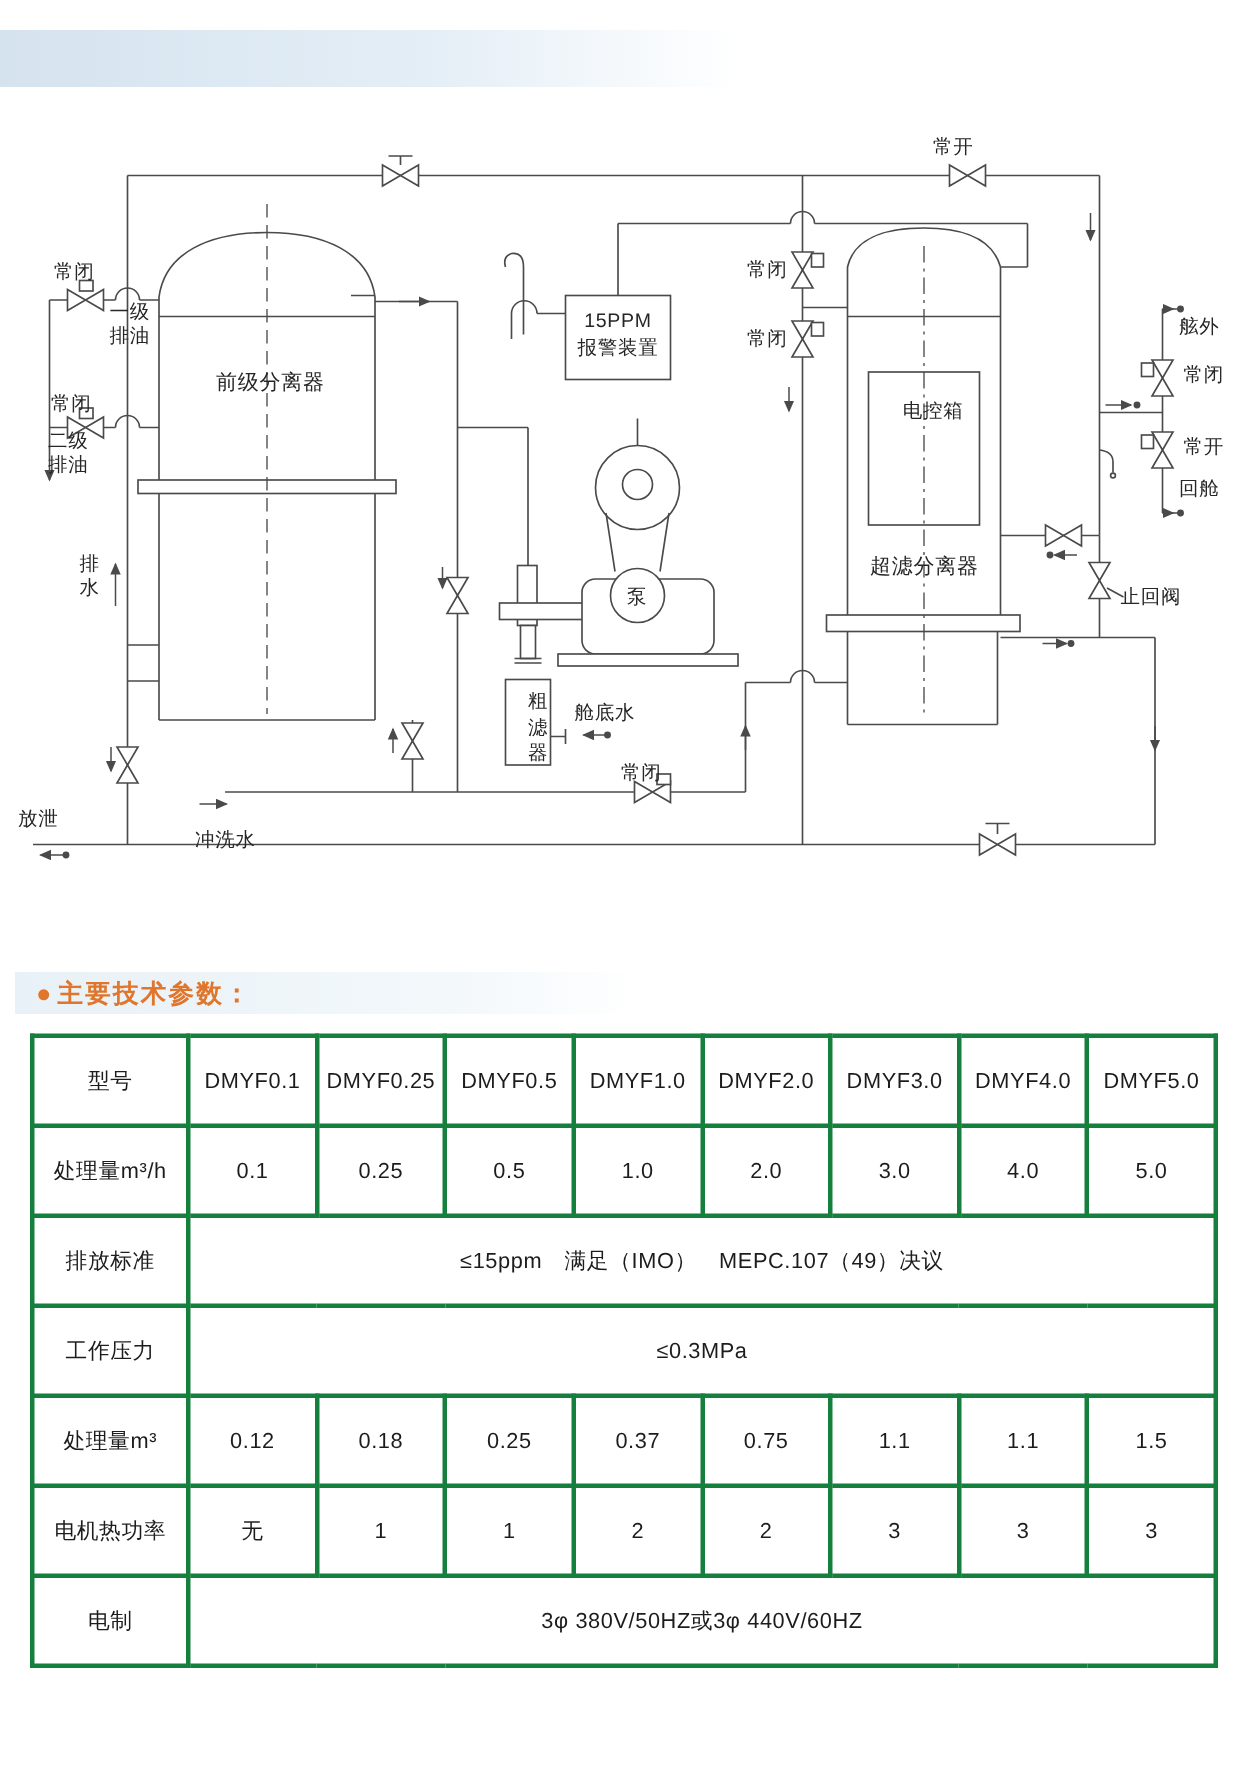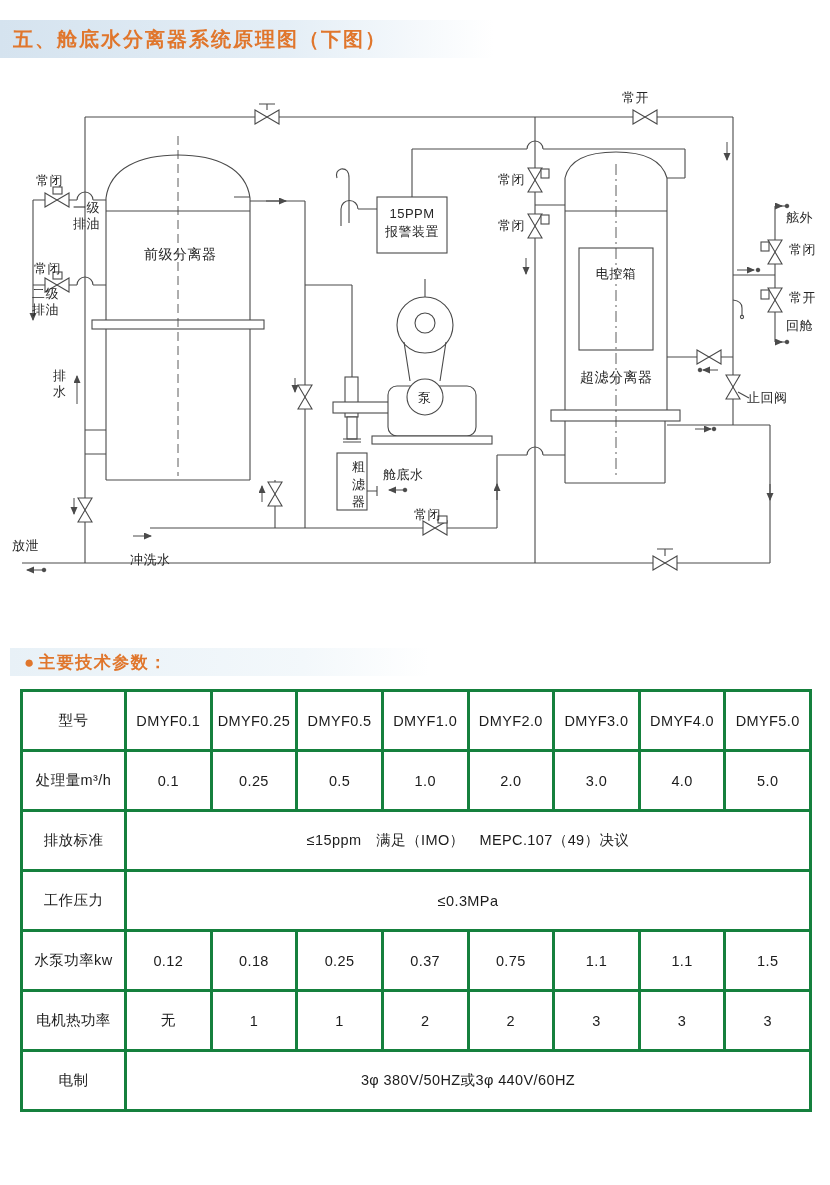--- a/index.html
+++ b/index.html
@@ -49,21 +49,20 @@
   }
   td.lbl{letter-spacing:1px;}
   col.c0{width:104px;}
 </style>
 </head>
 <body>
 
 <div class="page">
 
   <div class="title-band"></div>
-  <h1 class="page-title">五、舱底水分离器系统原理图（下图）</h1>
 
   <div class="diagram">
     <svg width="830" height="548" viewBox="0 0 830 548">
       <defs>
         <marker id="ah" markerWidth="9" markerHeight="8" refX="7" refY="3.5" orient="auto" markerUnits="userSpaceOnUse">
           <path d="M0,0 L8,3.5 L0,7 Z" fill="#4a4a4a"></path>
         </marker>
       </defs>
       <g stroke="#4a4a4a" stroke-width="1.1" fill="none">
 
@@ -194,21 +193,21 @@
     <span class="dlabel" style="left:12px;top:458px;">放泄</span>
     <span class="dlabel ctr" style="left:377px;top:126px;width:70px;">15PPM</span>
     <span class="dlabel ctr" style="left:377px;top:144px;width:70px;">报警装置</span>
     <span class="dlabel" style="left:418px;top:310px;">泵</span>
     <span class="dlabel wrap" style="left:352px;top:378px;width:15px;line-height:1.35;">粗滤器</span>
     <span class="dlabel" style="left:383px;top:387px;">舱底水</span>
     <span class="dlabel" style="left:414px;top:427px;">常闭</span>
     <span class="dlabel" style="left:498px;top:92px;">常闭</span>
     <span class="dlabel" style="left:498px;top:138px;">常闭</span>
     <span class="dlabel" style="left:622px;top:10px;">常开</span>
-    <span class="dlabel ctr" style="left:579px;top:186px;width:74px;">电控箱</span>
+    <span class="dlabel ctr" style="left:579px;top:186px;width:86px;">电控箱</span>
     <span class="dlabel big" style="left:580px;top:289px;">超滤分离器</span>
     <span class="dlabel" style="left:786px;top:130px;">舷外</span>
     <span class="dlabel" style="left:789px;top:162px;">常闭</span>
     <span class="dlabel" style="left:789px;top:210px;">常开</span>
     <span class="dlabel" style="left:786px;top:238px;">回舱</span>
     <span class="dlabel" style="left:747px;top:310px;">止回阀</span>
   </div>
 
   <div class="params-band">
     <span class="bullet">●</span>
@@ -252,21 +251,21 @@
       </tr>
       <tr>
         <td class="lbl">排放标准</td>
         <td colspan="8">≤15ppm　满足（IMO）　MEPC.107（49）决议</td>
       </tr>
       <tr>
         <td class="lbl">工作压力</td>
         <td colspan="8">≤0.3MPa</td>
       </tr>
       <tr>
-        <td class="lbl">水泵功率kw</td>
+        <td class="lbl">处理量m³</td>
         <td>0.12</td>
         <td>0.18</td>
         <td>0.25</td>
         <td>0.37</td>
         <td>0.75</td>
         <td>1.1</td>
         <td>1.1</td>
         <td>1.5</td>
       </tr>
       <tr>

